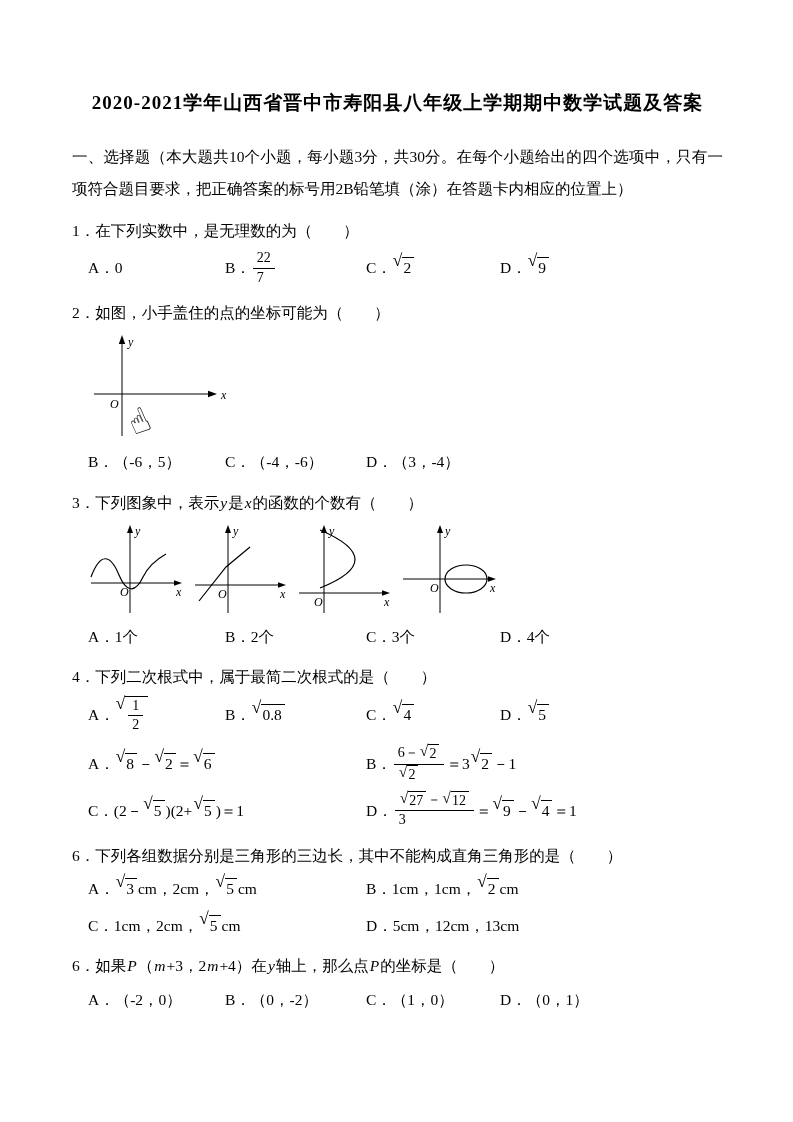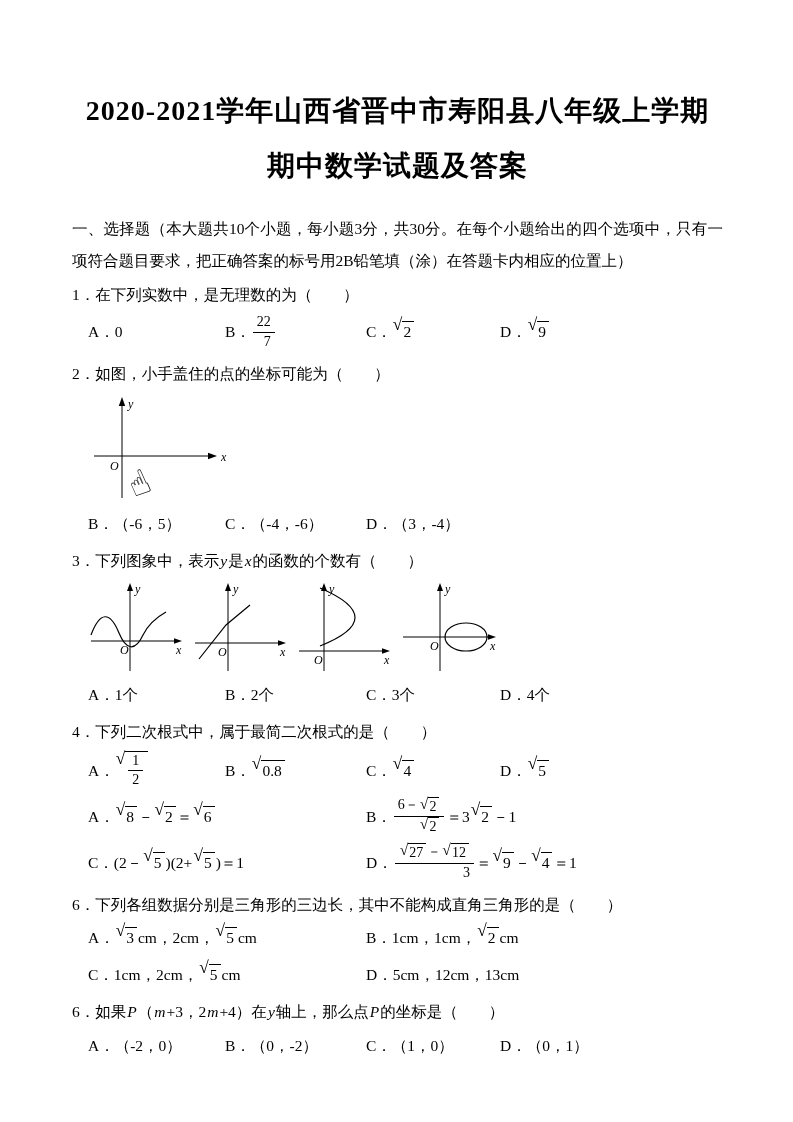--- a/index.html
+++ b/index.html
@@ -4,34 +4,34 @@
 <style>
   * { margin:0; padding:0; box-sizing:border-box; }
   html,body { background:#ffffff; }
   body {
     width:793px; height:1122px; overflow:hidden;
     font-family:"Liberation Serif", serif;
     font-size:15.5px; color:#000;
   }
   .page { padding:84px 70px 0 72px; }
   .title {
-    font-size:28px; font-weight:700; text-align:center;
+    font-size:19px; font-weight:700; text-align:center;
     line-height:1.95; margin-bottom:8px; letter-spacing:1px;
   }
   .section-heading { line-height:2.05; text-align:justify;margin-top:20px; }
-  .q { margin-top:2px; }
+  .q { margin-top:10px; }
   .q-text { line-height:2.05; }
   .opts { display:flex; align-items:center; margin:3px 0 7px 16px; line-height:1.9; }
   .opt { display:inline-flex; align-items:center; white-space:nowrap; }
   .opts-4 .opt:nth-child(1){ width:137px; }
   .opts-4 .opt:nth-child(2){ width:141px; }
   .opts-4 .opt:nth-child(3){ width:134px; }
   .opts-2 .opt:nth-child(1){ width:278px; }
   .var { font-style:italic; padding:0 1px; }
-  .frac { display:inline-block; vertical-align:middle; text-align:right; margin:0 2px; font-size:14px; }
+  .frac { display:inline-block; vertical-align:middle; text-align:left; margin:0 2px; font-size:14px; }
   .frac .num, .frac .den { display:block; padding:0 4px; line-height:1.3; white-space:nowrap; }
   .frac .den { border-top:1px solid #000; }
   .sqrt { display:inline-block; white-space:nowrap; vertical-align:middle; margin:0 1px; }
   .sqrt .sg { display:inline-block; font-size:1.12em; line-height:1; vertical-align:top; transform:translateY(-1px); }
   .sqrt .rd { display:inline-block; border-top:1px solid #000; padding:0 3px 0 1px; line-height:1.25; }
   .figrow { display:flex; margin:2px 0 0 14px; }
   .fig-q2 { display:block; margin:2px 0 2px 16px; }
   svg line, svg path, svg polyline, svg ellipse { stroke:#000; fill:none; }
   svg polygon { fill:#000; stroke:none; }
   .axlbl { font-family:"Liberation Serif", serif; font-style:italic; font-size:12px; fill:#000; stroke:none; }

